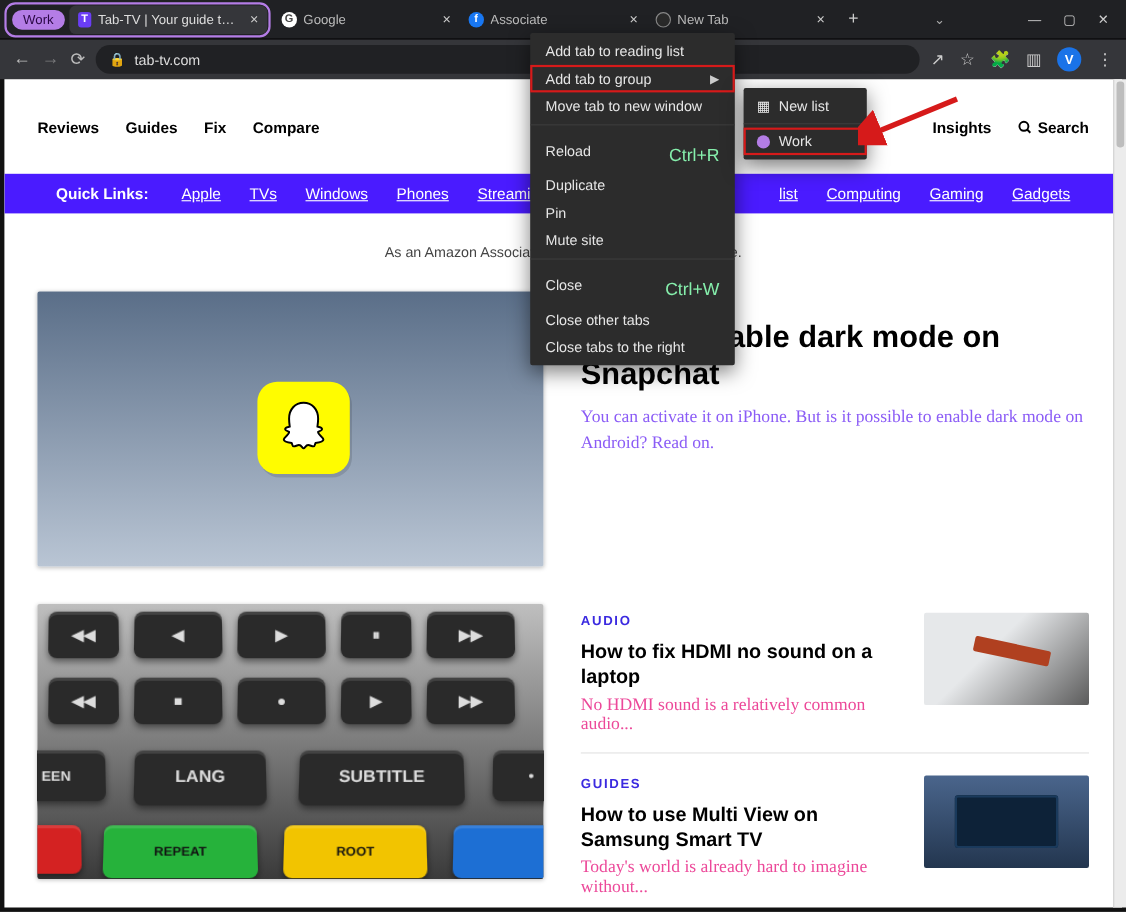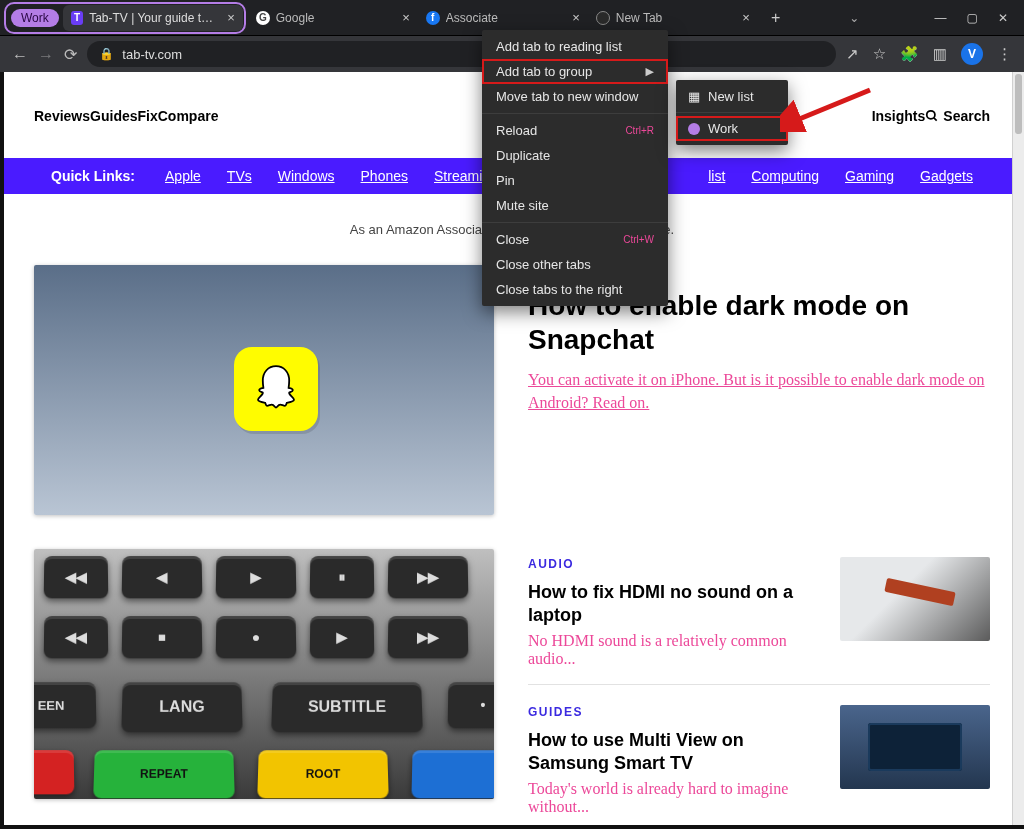--- a/index.html
+++ b/index.html
@@ -100,21 +100,21 @@
   }
   .scrollbar .thumb {
     position: absolute; top: 2px; left: 2px; right: 2px; height: 60px;
     background: #bdbdbd; border-radius: 3px;
   }
   
   .site-header {
     display: flex; align-items: center; justify-content: space-between;
     padding: 20px 30px 18px 30px;
   }
-  .site-nav-left, .site-nav-right { display: flex; font-weight: bold; font-size: 14px; }
+  .site-nav-left, .site-nav-right { display: flex; gap: 24px; font-weight: bold; font-size: 14px; }
   .site-nav-left a, .site-nav-right a { color: #000; cursor: pointer; }
   .site-logo {
     font-family: Georgia, "Times New Roman", serif;
     font-size: 42px; font-weight: 800; letter-spacing: 2px;
     text-transform: uppercase;
   }
   .searchlink { display: flex; align-items: center; gap: 4px; }
   
   .quickbar {
     background: #4a1bff; color: #fff;
@@ -149,23 +149,22 @@
   .category {
     color: #3b2ae0; font-size: 12px; font-weight: 800;
     letter-spacing: 1.5px; text-transform: uppercase;
     margin-bottom: 10px;
   }
   .feature-text h2 {
     font-size: 28px; font-weight: 800; margin-bottom: 12px;
     line-height: 1.2;
   }
   .feature-text p {
-    font-family: Georgia, serif; font-size: 16px; color: #ec4899;
+    font-family: Georgia, serif; font-size: 16px; color: #8b5cf6;
     line-height: 1.45;
-    text-decoration: underline;
   }
   
   .secondary {
     display: flex; padding: 0 30px; gap: 34px;
   }
   .sec-left {
     width: 460px; height: 250px; border-radius: 2px;
     position: relative; overflow: hidden;
     background: linear-gradient(180deg,#bfbfbf 0%, #3a3a3a 100%);
     box-shadow: 0 1px 4px rgba(0,0,0,.25);
@@ -208,21 +207,21 @@
     position: absolute; left: 482px; top: 30px; width: 186px;
     background: #2c2c2c; color: #e6e6e6; font-size: 13px;
     border-radius: 2px; box-shadow: 0 6px 18px rgba(0,0,0,.5);
     padding: 4px 0; z-index: 50;
   }
   .ctxmenu .row {
     display: flex; align-items: center; justify-content: space-between;
     padding: 5px 14px; cursor: pointer;
   }
   .ctxmenu .row.highlight { outline: 2px solid #d61a1a; outline-offset: -2px; }
-  .ctxmenu .row .short { color: #ec4899; font-size: 10px; }
+  .ctxmenu .row .short { color: #86efac; font-size: 16px; margin-top: 10px; }
   .ctxmenu .row .arrow { color: #ccc; font-size: 11px; }
   .ctxmenu hr { border: none; border-top: 1px solid #3d3d3d; margin: 4px 0; }
   
   .submenu {
     position: absolute; left: 676px; top: 80px; width: 112px;
     background: #2c2c2c; color: #e6e6e6; font-size: 13px;
     border-radius: 2px; box-shadow: 0 6px 18px rgba(0,0,0,.5);
     padding: 4px 0; z-index: 51;
   }
   .submenu .row { display: flex; align-items: center; gap: 8px; padding: 5px 12px; cursor: pointer; }

